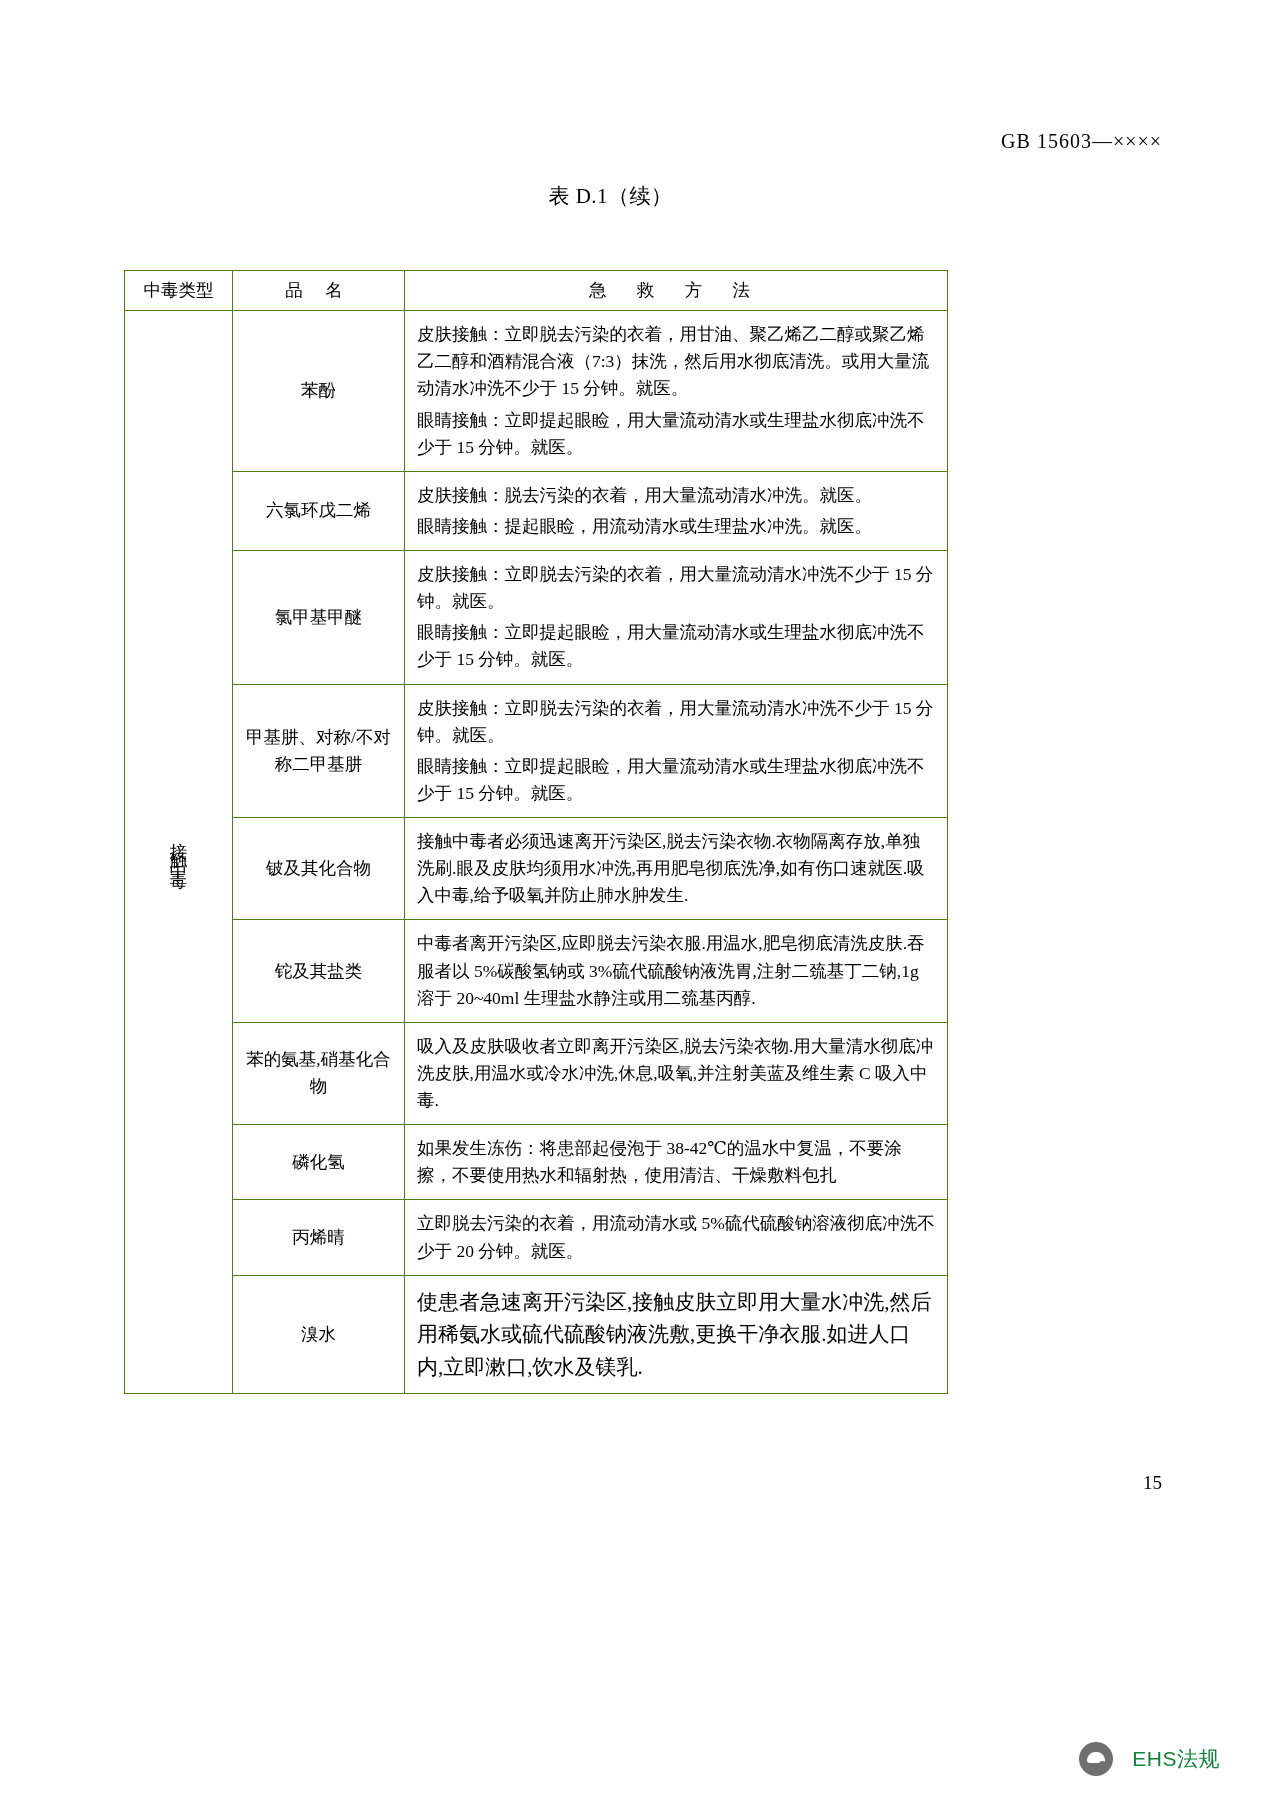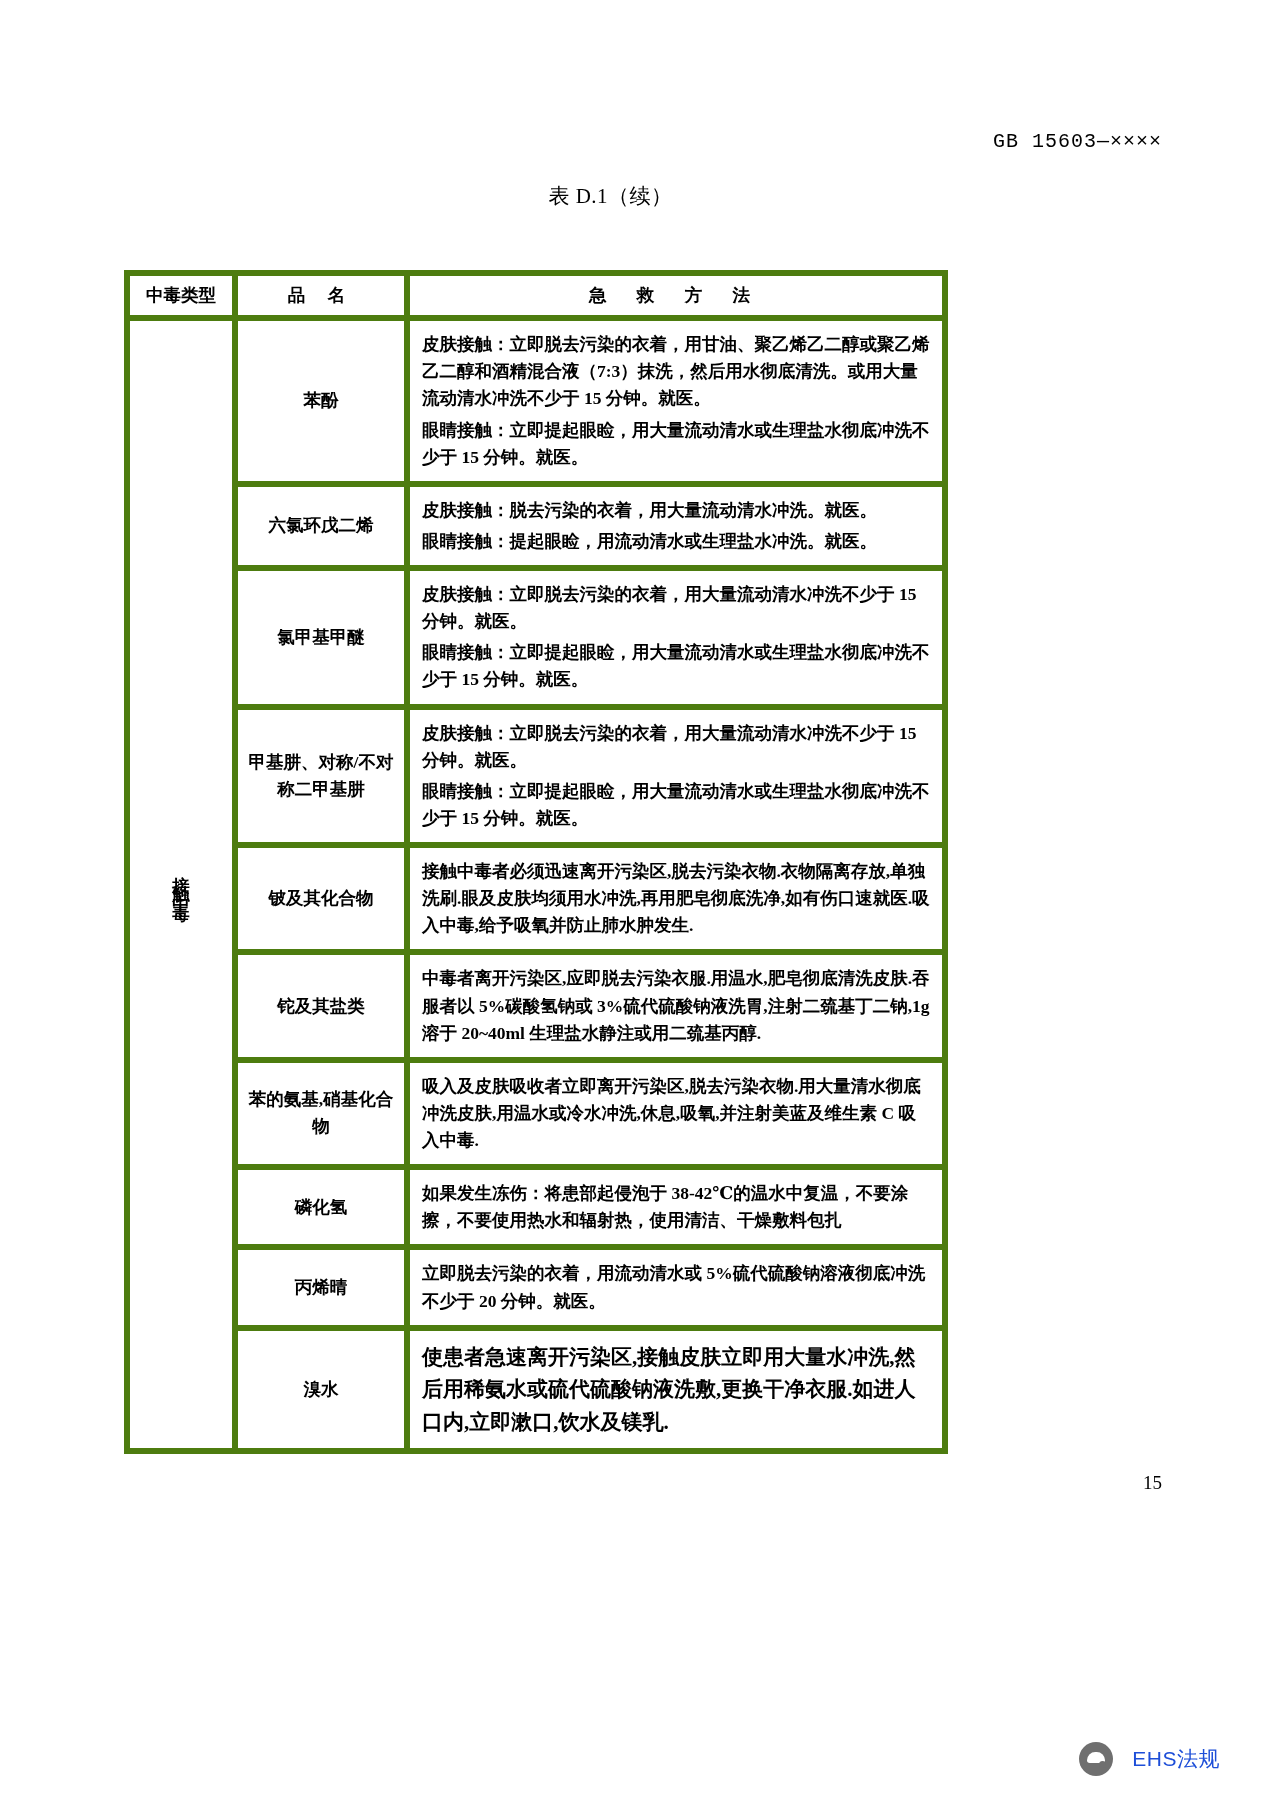--- a/index.html
+++ b/index.html
@@ -17,21 +17,21 @@
   .page {
     position: absolute;
     inset: 0;
   }
   .std-no {
     position: absolute;
     top: 130px;
     right: 118px;
     font-size: 20px;
     letter-spacing: 1px;
-    font-family: Liberation Mono, monospace;
+    font-family: Liberation Serif, serif;
     white-space: nowrap;
   }
   .table-caption {
     position: absolute;
     top: 182px;
     left: 0;
     width: 1221px;
     text-align: center;
     font-size: 21px;
     letter-spacing: 0.5px;
@@ -41,26 +41,26 @@
     top: 270px;
     left: 124px;
     width: 824px;
   }
   table.data {
     border-collapse: collapse;
     width: 824px;
     table-layout: fixed;
   }
   table.data td, table.data th {
-    border: 6px solid #4d7c0f;
+    border: 1px solid #4d7c0f;
     vertical-align: middle;
     padding: 6px 8px;
     font-size: 17.5px;
     line-height: 1.55;
-    font-weight: bold;
+    font-weight: normal;
   }
   .col-type { width: 108px; }
   .col-name { width: 172px; }
   .col-method { width: auto; }
 
   thead td {
     text-align: center;
     padding: 7px 4px;
     font-size: 18px;
   }
@@ -111,21 +111,21 @@
     font-size: 19px;
     font-family: "Liberation Serif", serif;
   }
   .watermark {
     position: absolute;
     bottom: 34px;
     right: 60px;
     display: flex;
     align-items: center;
     gap: 19px;
-    color: #1d4ed8;
+    color: #15803d;
   }
   .wm-logo {
     width: 34px;
     height: 34px;
     border-radius: 50%;
     background: #6f6f6f;
     position: relative;
     flex: 0 0 auto;
   }
   .wm-logo::before {

